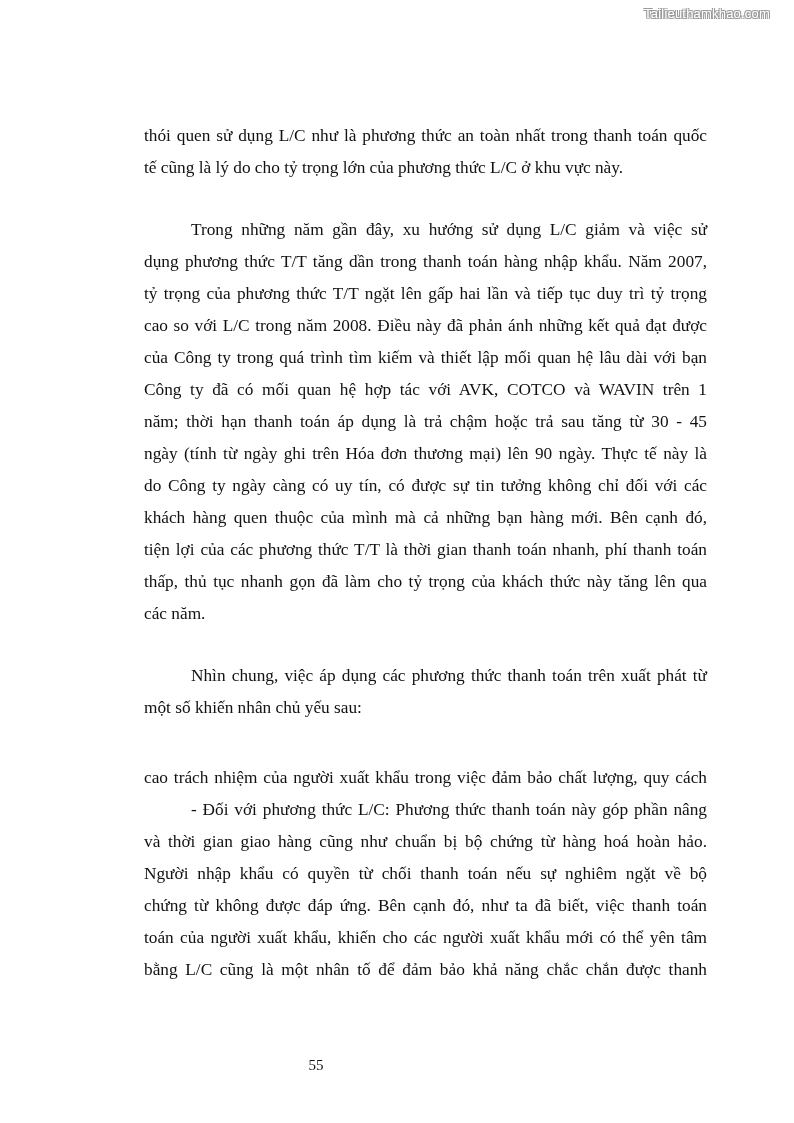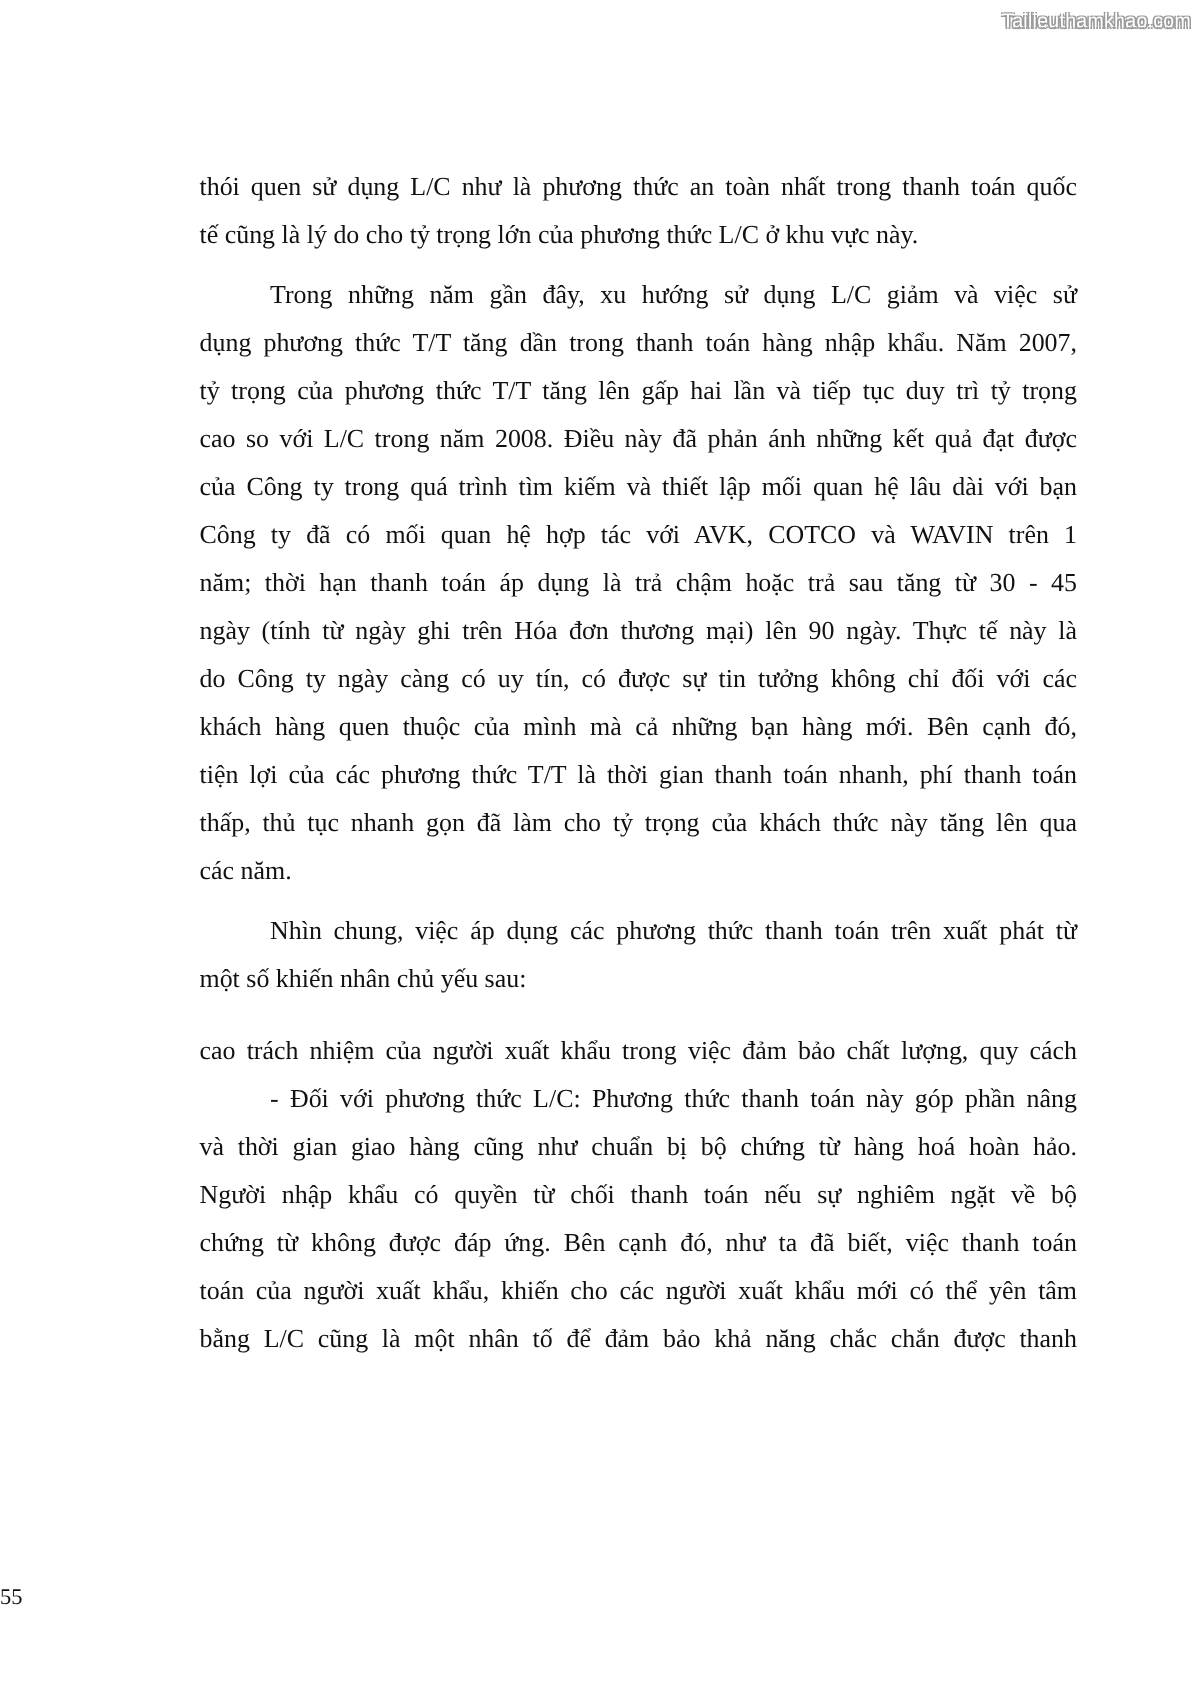--- a/index.html
+++ b/index.html
@@ -11,39 +11,39 @@
       width: 794px;
       height: 1123px;
       position: relative;
       overflow: hidden;
       font-family: "Liberation Serif", "DejaVu Serif", serif;
       color: #111111;
     }
     .watermark {
       position: absolute;
       top: 6px;
-      right: 0;
+      right: 24px;
       font-family: "Liberation Sans", "DejaVu Sans", sans-serif;
       font-size: 13px;
       color: #ffffff;
       letter-spacing: 0.2px;
       text-shadow:
         -1px -1px 0 #9a9a9a,
          1px -1px 0 #9a9a9a,
         -1px  1px 0 #9a9a9a,
          1px  1px 0 #9a9a9a;
     }
     .content {
       position: absolute;
       left: 133px;
       top: 109px;
       width: 585px;
     }
     .para {
-      margin: 0;
+      margin: 11px;
     }
     .line {
       display: block;
       font-size: 17.3px;
       height: 32px;
       line-height: 32px;
       text-align: justify;
       text-align-last: justify;
       white-space: nowrap;
       overflow: visible;
@@ -55,41 +55,42 @@
       padding-left: 47px;
     }
     .para-gap {
       height: 8px;
     }
     .page-number {
       position: absolute;
       top: 1057px;
       left: 0;
       width: 632px;
+      text-align: center;
       font-size: 15px;
       color: #111111;
     }
   </style>
 </head>
 <body>
 
 <div class="watermark">Tailieuthamkhao.com</div>
 
 <div class="content">
 
   <div class="para">
     <span class="line">thói quen sử dụng L/C như là phương thức an toàn nhất trong thanh toán quốc</span>
     <span class="line last">tế cũng là lý do cho tỷ trọng lớn của phương thức  L/C ở khu vực này.</span>
   </div>
   <div class="para-gap"></div>
 
   <div class="para">
     <span class="line indent"> Trong những năm gần đây, xu hướng sử dụng L/C giảm và việc sử</span>
     <span class="line">dụng phương thức T/T tăng dần trong thanh toán hàng nhập khẩu. Năm 2007,</span>
-    <span class="line">tỷ trọng của phương thức T/T tăng lên gấp hai lần và tiếp tục duy trì tỷ trọng</span>
+    <span class="line">tỷ trọng của phương thức T/T ngặt lên gấp hai lần và tiếp tục duy trì tỷ trọng</span>
     <span class="line">cao so với L/C trong năm 2008. Điều này đã phản ánh những kết quả đạt được</span>
     <span class="line">của Công ty trong quá trình tìm kiếm và thiết lập mối quan hệ lâu dài với bạn</span>
     <span class="line">Công ty đã có mối quan hệ hợp tác với AVK, COTCO và WAVIN trên 1</span>
     <span class="line">năm; thời hạn thanh toán áp dụng là trả chậm hoặc trả sau tăng từ 30 - 45</span>
     <span class="line">ngày (tính từ ngày ghi trên Hóa đơn thương mại) lên 90 ngày. Thực tế này là</span>
     <span class="line">do Công ty ngày càng có uy tín, có được sự tin tưởng không chỉ đối với các</span>
     <span class="line">khách hàng quen thuộc của mình mà cả những bạn hàng mới. Bên cạnh đó,</span>
     <span class="line">tiện lợi của các phương thức T/T là thời gian thanh toán nhanh, phí thanh toán</span>
     <span class="line">thấp, thủ tục nhanh gọn đã làm cho tỷ trọng của khách thức này tăng lên qua</span>
     <span class="line last">các năm.</span>

